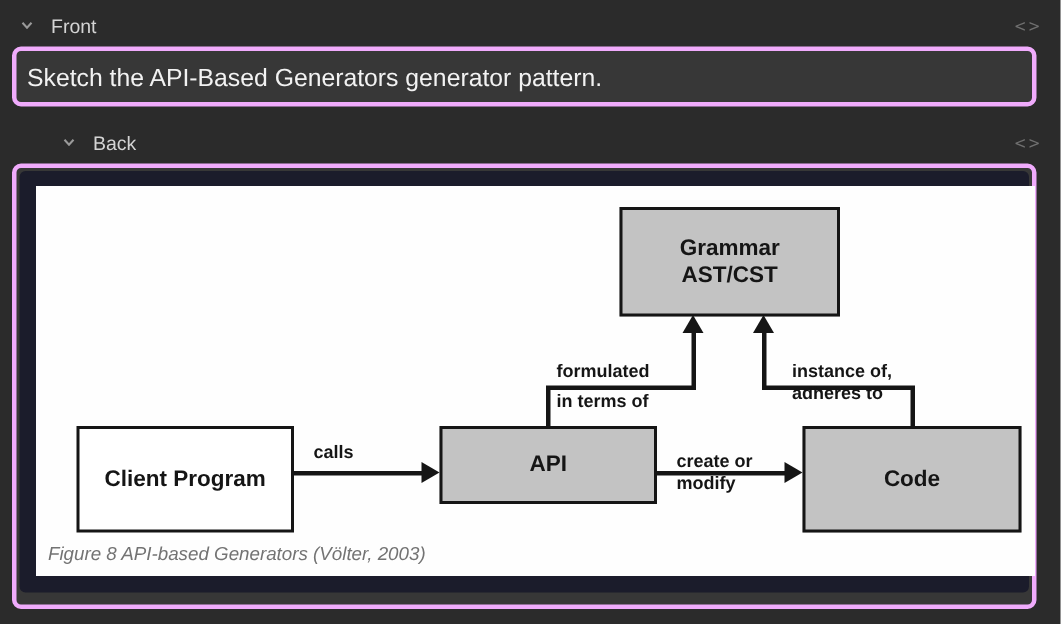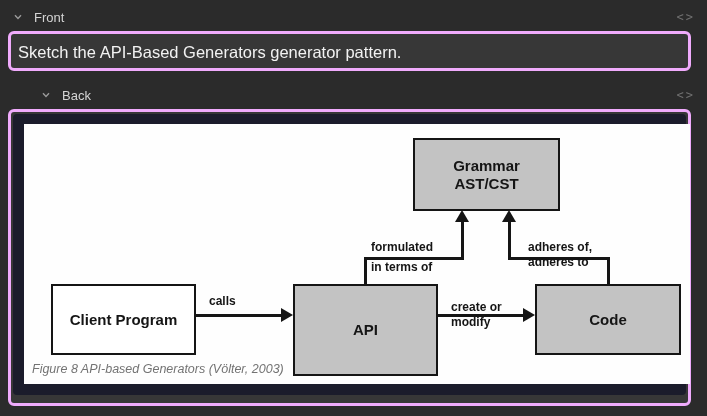--- a/index.html
+++ b/index.html
@@ -127,21 +127,21 @@
 
       <div class="dbox white" style="left:27px; top:160px; width:145px; height:71px;">
         <span>Client Program</span>
       </div>
       <div class="dbox" style="left:389px; top:14px; width:147px; height:73px;">
         <div>
           <span style="display:block">Grammar</span>
           <span style="display:block">AST/CST</span>
         </div>
       </div>
-      <div class="dbox" style="left:269px; top:160px; width:145px; height:92px;">
+      <div class="dbox" style="left:269px; top:160px; width:145px; height:52px;">
         <span>API</span>
       </div>
       <div class="dbox" style="left:511px; top:160px; width:146px; height:71px;">
         <span>Code</span>
       </div>
 
       <div class="dline" style="left:172px; top:190px; width:87px; height:3px;"></div>
       <div class="arrow-right" style="left:257px; top:184px;"></div>
       <span class="edge-label" style="left:185px; top:171px;">calls</span>
 
@@ -154,20 +154,20 @@
       <div class="dline" style="left:340px; top:133px; width:99px; height:3px;"></div>
       <div class="dline" style="left:437px; top:97px; width:3px; height:39px;"></div>
       <div class="arrow-up" style="left:431px; top:86px;"></div>
       <span class="edge-label" style="left:347px; top:117px;">formulated</span>
       <span class="edge-label" style="left:347px; top:137px;">in terms of</span>
 
       <div class="dline" style="left:583px; top:135px; width:3px; height:25px;"></div>
       <div class="dline" style="left:486px; top:133px; width:100px; height:3px;"></div>
       <div class="dline" style="left:484px; top:97px; width:3px; height:39px;"></div>
       <div class="arrow-up" style="left:478px; top:86px;"></div>
-      <span class="edge-label" style="left:504px; top:117px;">adheres of,</span>
+      <span class="edge-label" style="left:504px; top:117px;">instance of,</span>
       <span class="edge-label" style="left:504px; top:132px;">adheres to</span>
 
       <span class="caption">Figure 8 API-based Generators (Völter, 2003)</span>
 
     </div>
   </div>
 </div>
 
 </body></html>

